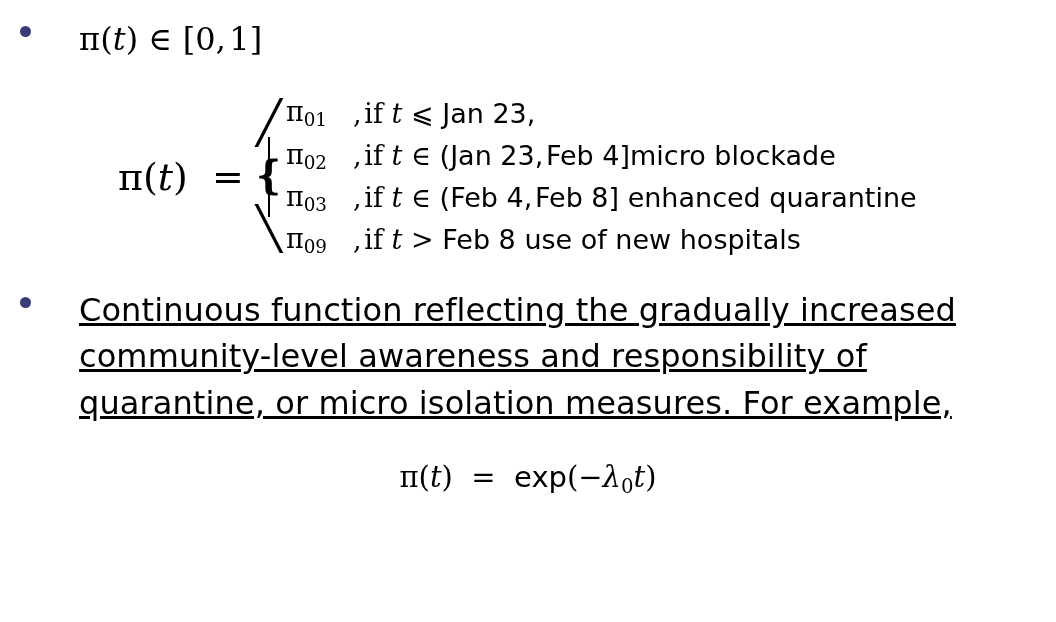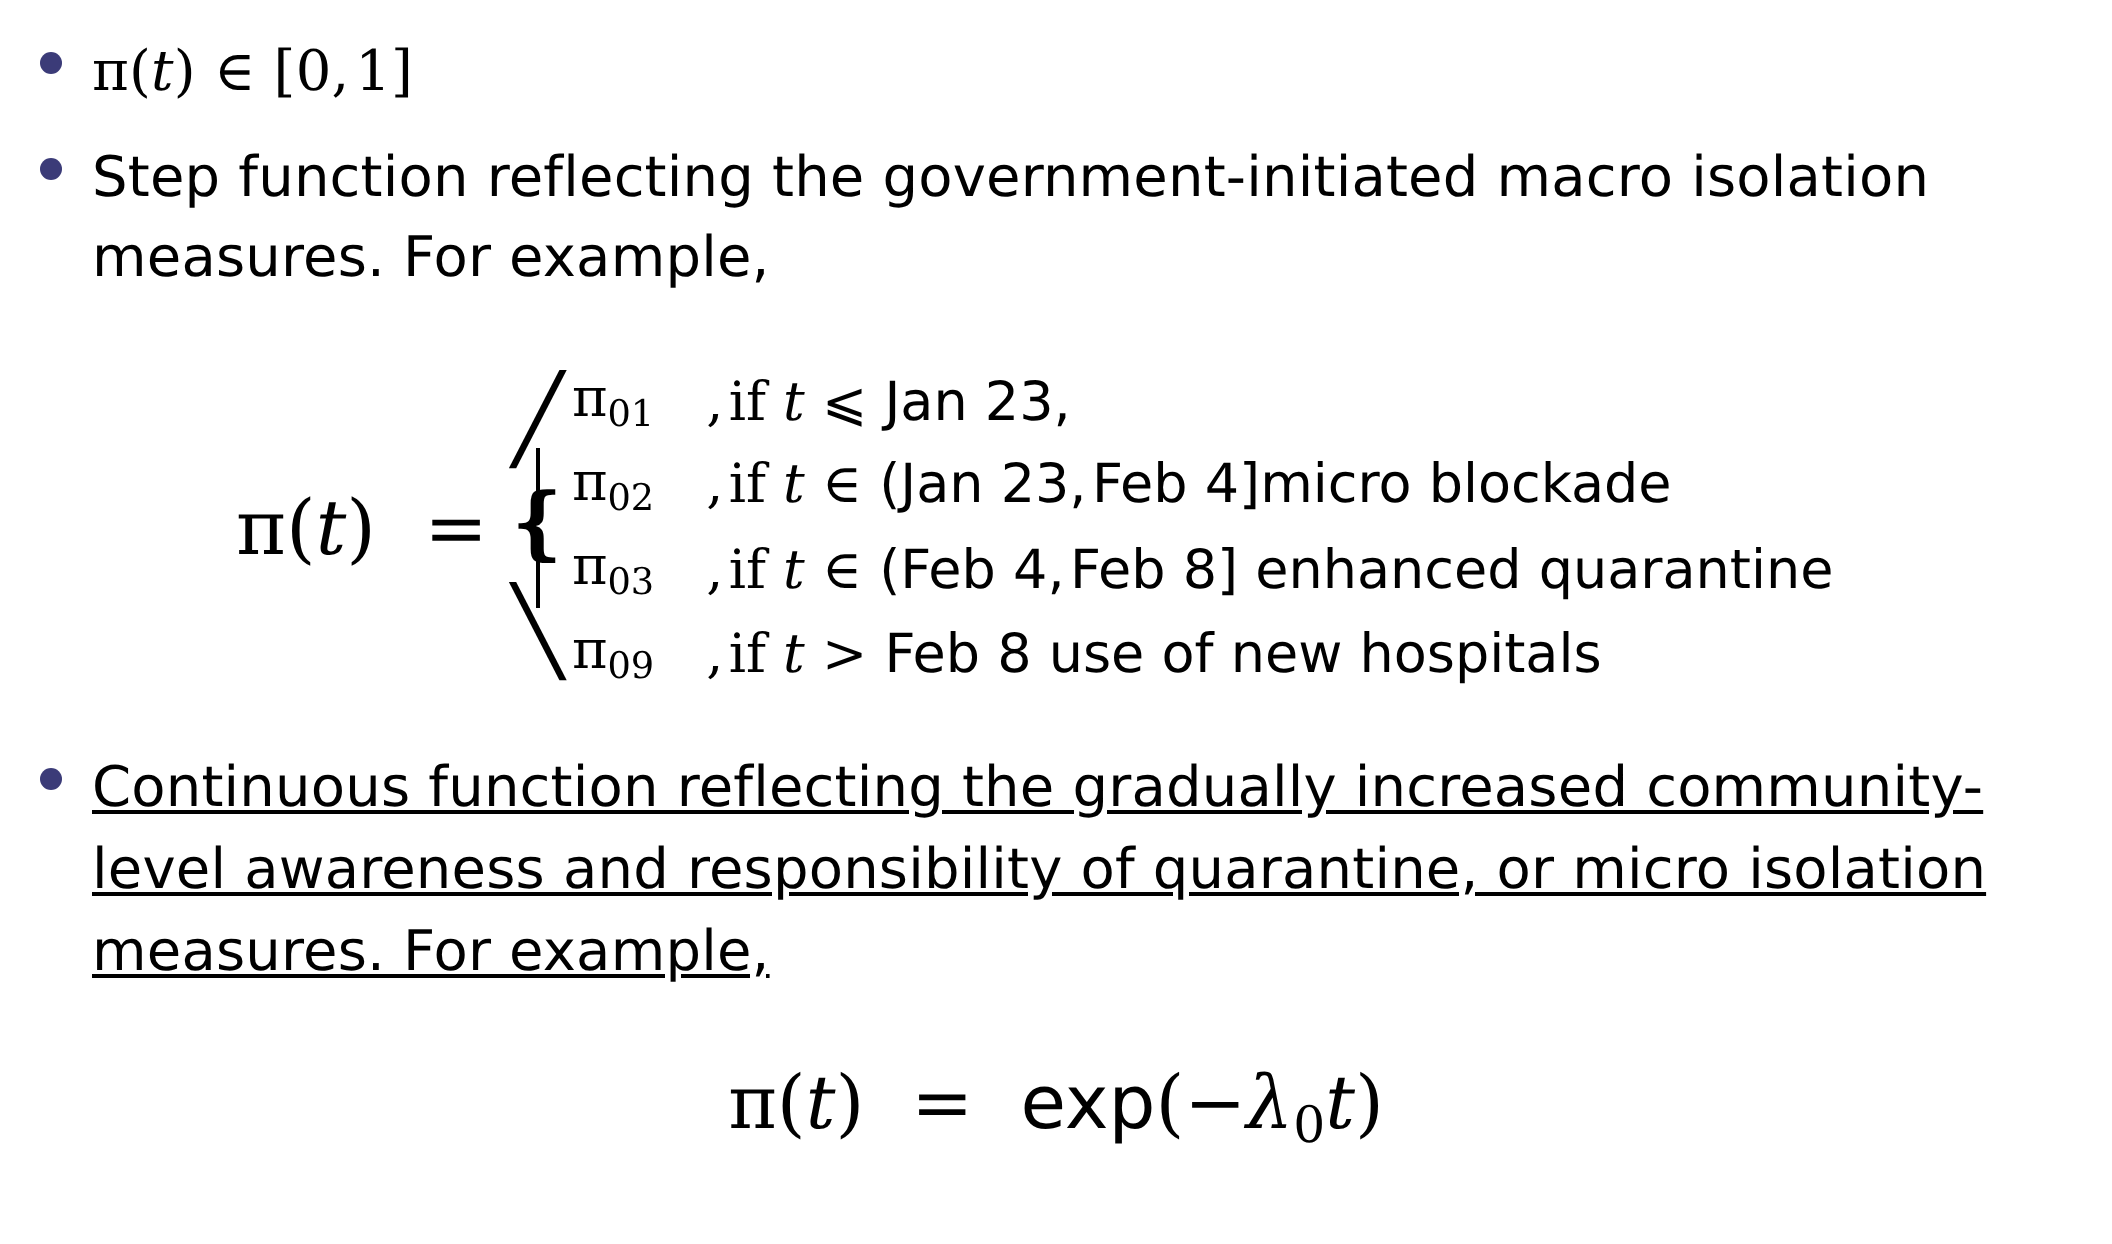--- a/index.html
+++ b/index.html
@@ -34,23 +34,24 @@
   .bullet-dot {
     position: absolute;
     left: 20px;
     top: 0.62em;
     width: 11px;
     height: 11px;
     border-radius: 50%;
     background: #3b3b78;
   }
   .line {
-    font-size: 28px;
+    font-size: 32px;
     line-height: 1.45;
     letter-spacing: 0.1px;
+    margin-left: 33px;
   }
   .item1 { margin-top: 16px; }
   .item2 { margin-top: 12px; }
   .item3 { margin-top: 26px; text-decoration: underline; }
 
   
   .mi {
     font-family: "DejaVu Serif", serif;
     font-style: italic;
   }
@@ -132,43 +133,39 @@
     text-align: right;
   }
   .case-cell-b {
     text-align: left;
   }
 
   .eq-wrap {
     display: flex;
     justify-content: center;
     margin-top: 34px;
-    font-size: 37px;
+    font-size: 29px;
   }
 </style>
 </head>
 <body>
 
 <div class="slide">
 
   <ul class="bullet-list">
 
     <li class="bullet-item item1">
       <span class="bullet-dot"></span>
       <div class="line">
         <span class="sym">π</span><span class="sym">(</span><span class="mi">t</span><span class="sym">)</span>
         <span class="sym">∈</span> <span class="sym">[0, 1]</span>
       </div>
 
     </li>
 
-    <li class="bullet-item item2">
-      <span class="bullet-dot"></span>
-      <div class="line">Step function reflecting the government-initiated macro isolation measures.  For example,</div>
-    </li>
   </ul>
 
   <div class="cases-wrap">
     <div class="cases">
 
       <div class="cases-lhs">
         <span class="sym">π</span><span class="sym">(</span><span class="mi">t</span><span class="sym">)</span>
         <span class="sym">&nbsp;=</span>
       </div>
 

